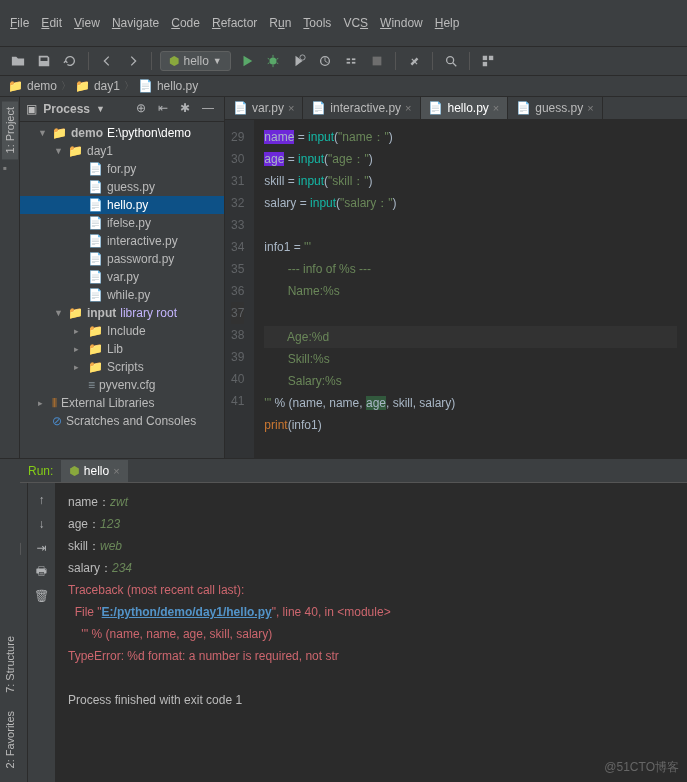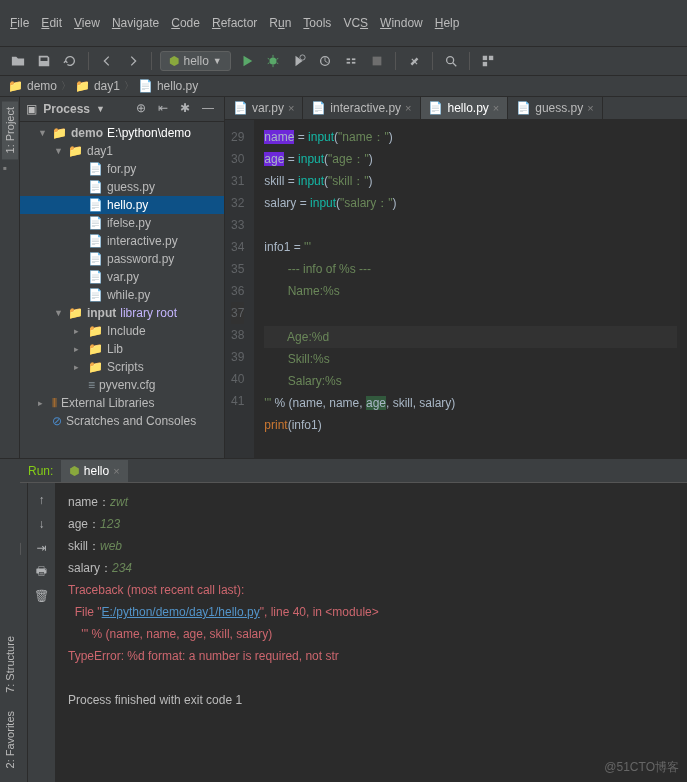--- a/index.html
+++ b/index.html
@@ -50,21 +50,21 @@
 .hl-cursor { background: #32593d; }
 .hl-line { background: #323232; margin-top: 24px; }
 .run-panel { position: absolute; left: 0; right: 0; bottom: 0; height: 300px; background: #2b2b2b; border-top: 1px solid #555; display: flex; }
 .run-controls { width: 28px; background: #3c3f41; display: flex; flex-direction: column; align-items: center; gap: 6px; padding-top: 8px; border-right: 1px solid #2b2b2b; }
 .run-controls2 { width: 28px; background: #3c3f41; display: flex; flex-direction: column; align-items: center; gap: 6px; padding-top: 8px; border-right: 1px solid #2b2b2b; }
 .rcbtn { width: 18px; height: 18px; color: #afb1b3; cursor: pointer; display: flex; align-items: center; justify-content: center; }
 .console { flex: 1; padding: 8px 12px; font-family: "Consolas", monospace; font-size: 13px; line-height: 22px; overflow: auto; white-space: pre-wrap; }
 .c-prompt { color: #bbbbbb; }
 .c-input { color: #6a8759; font-style: italic; }
 .c-err { color: #cc666e; }
-.c-link { color: #5394c9; text-decoration: underline; }
+.c-link { color: #5394c9; text-decoration: underline; font-weight: bold; }
 .watermark { position: absolute; right: 8px; bottom: 6px; color: #666; font-size: 12px; }
 .side-tabs { position: absolute; left: 0; bottom: 0; width: 20px; height: 300px; background: #3c3f41; display: flex; flex-direction: column; align-items: center; justify-content: flex-end; gap: 10px; padding-bottom: 10px; }
 .side-tabs .vt { writing-mode: vertical-rl; transform: rotate(180deg); font-size: 11px; color: #bbb; cursor: pointer; padding: 4px 0; }
 svg { width: 14px; height: 14px; }
 </style>
 </head>
 <body>
 
 <div class="menubar">
     <span><u>F</u>ile</span>

